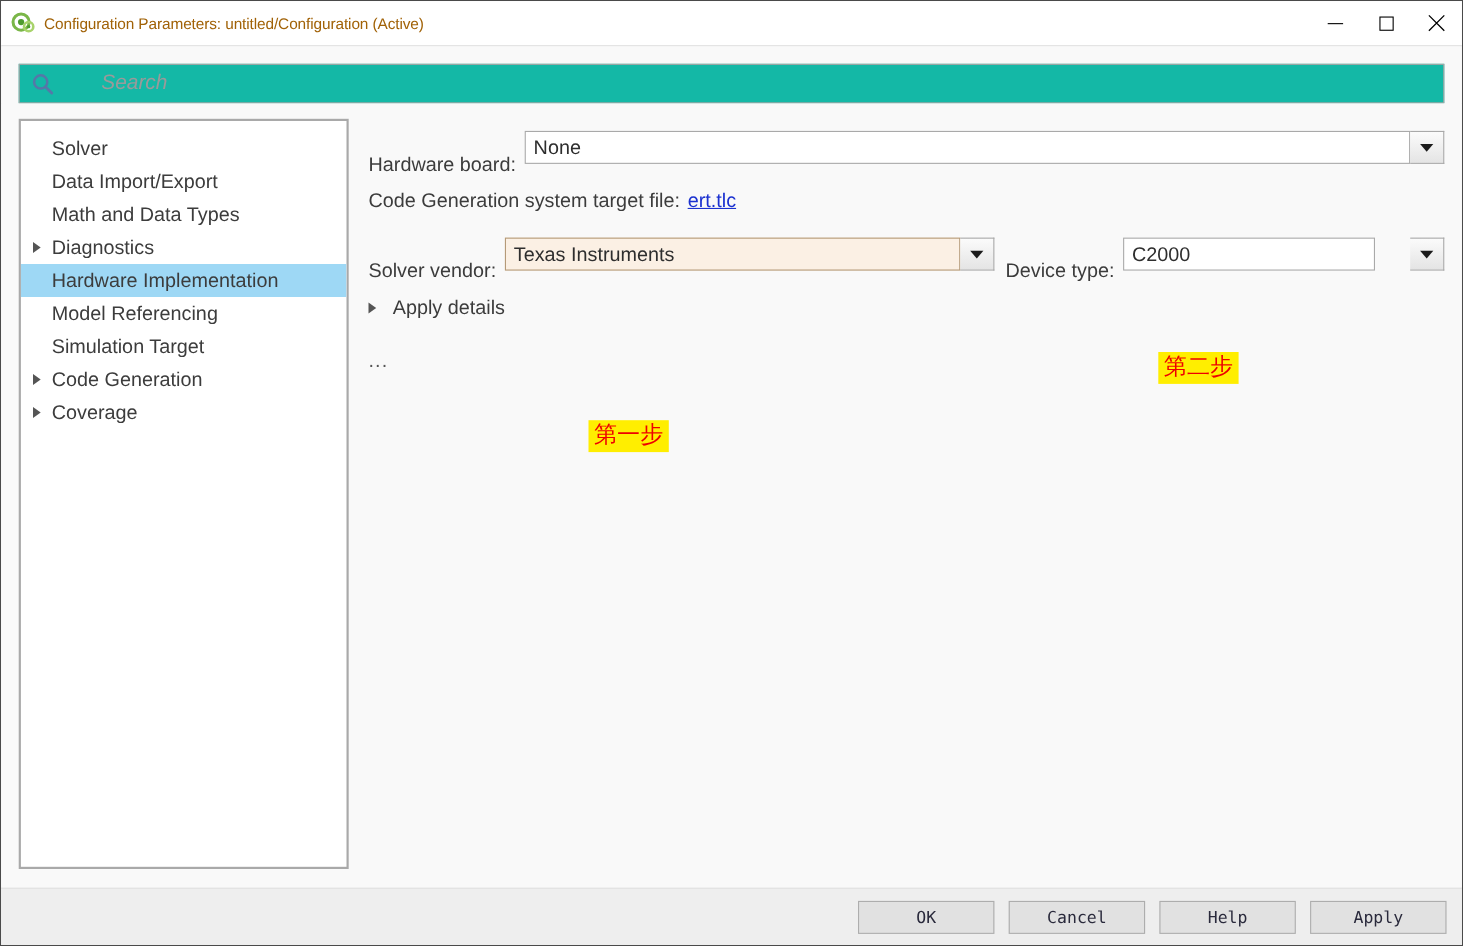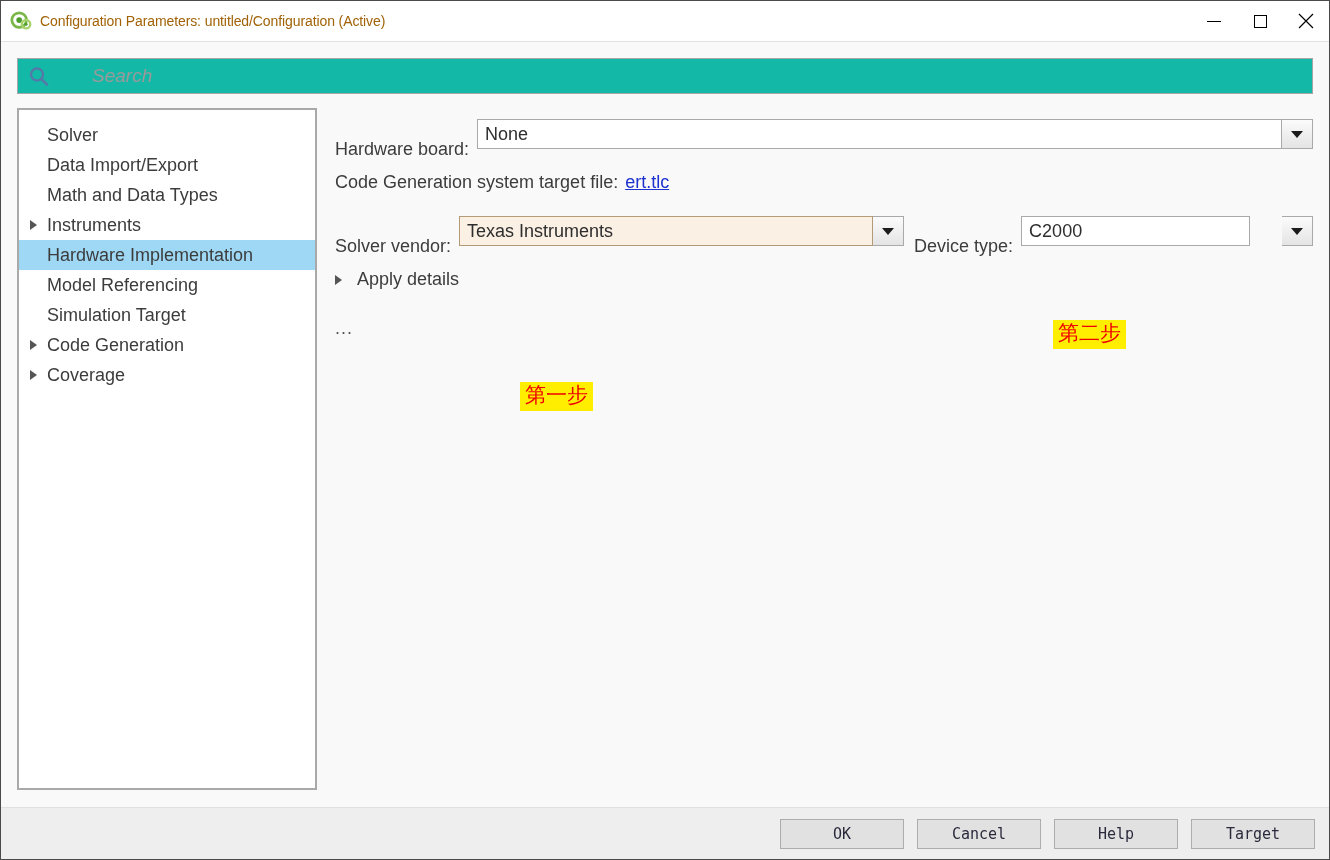--- a/index.html
+++ b/index.html
@@ -245,21 +245,21 @@
     position: absolute;
     background: #ffee00;
     color: #ee0000;
     font-size: 21px;
     line-height: 1.12;
     padding: 2px 5px 3px 5px;
     font-family: "DejaVu Sans", sans-serif;
     white-space: nowrap;
     z-index: 50;
   }
-  #anno1 { left: 203px; top: 274px; }
+  #anno1 { left: 218px; top: 274px; }
   #anno2 { left: 736px; top: 212px; }
 
   
   .footer {
     flex: 0 0 52px;
     height: 52px;
     background: #eeeeee;
     border-top: 1px solid #e0e0e0;
     display: flex;
     align-items: center;
@@ -338,21 +338,21 @@
 
       <div class="tree-item">
         <span class="tw"></span>
         <span class="tree-label">Math and Data Types</span>
       </div>
 
       <div class="tree-item">
         <span class="tw">
             <span class="arrow"></span>
           </span>
-        <span class="tree-label">Instruments</span>
+        <span class="tree-label">Diagnostics</span>
       </div>
 
       <div class="tree-item selected">
         <span class="tw"></span>
         <span class="tree-label">Hardware Implementation</span>
       </div>
 
       <div class="tree-item">
         <span class="tw"></span>
         <span class="tree-label">Model Referencing</span>
@@ -425,16 +425,16 @@
       <div class="anno" id="anno1">第一步</div>
       <div class="anno" id="anno2">第二步</div>
 
     </div>
   </div>
 
   <div class="footer">
     <div class="fbtn">OK</div>
     <div class="fbtn">Cancel</div>
     <div class="fbtn">Help</div>
-    <div class="fbtn">Target</div>
+    <div class="fbtn">Apply</div>
   </div>
 
 </div>
 
 </body></html>

